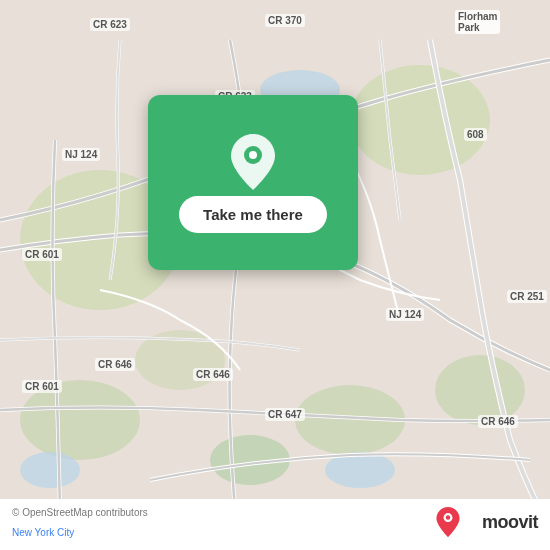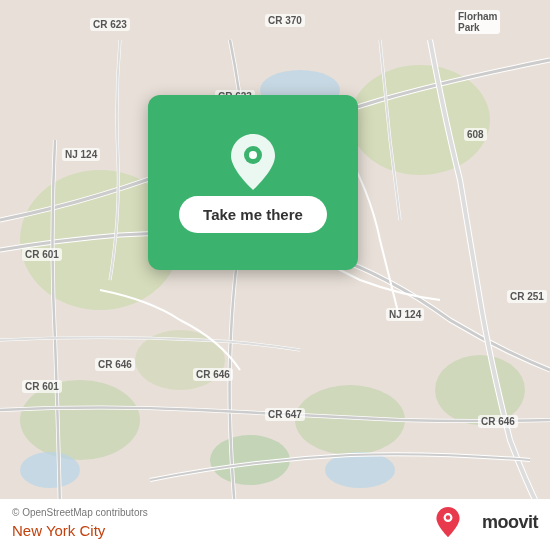--- a/index.html
+++ b/index.html
@@ -77,22 +77,22 @@
       margin-bottom: 4px;
     }
 
     #location-title {
       font-size: 16px;
       font-weight: bold;
       color: #222;
     }
 
     #location-subtitle {
-      font-size: 15px;
-      color: #c2410c;
+      font-size: 10px;
+      color: #3b82f6;
       text-align: right;
     }
 
     
     #moovit-logo {
       position: absolute;
       bottom: 12px;
       right: 12px;
       display: flex;
       align-items: center;

